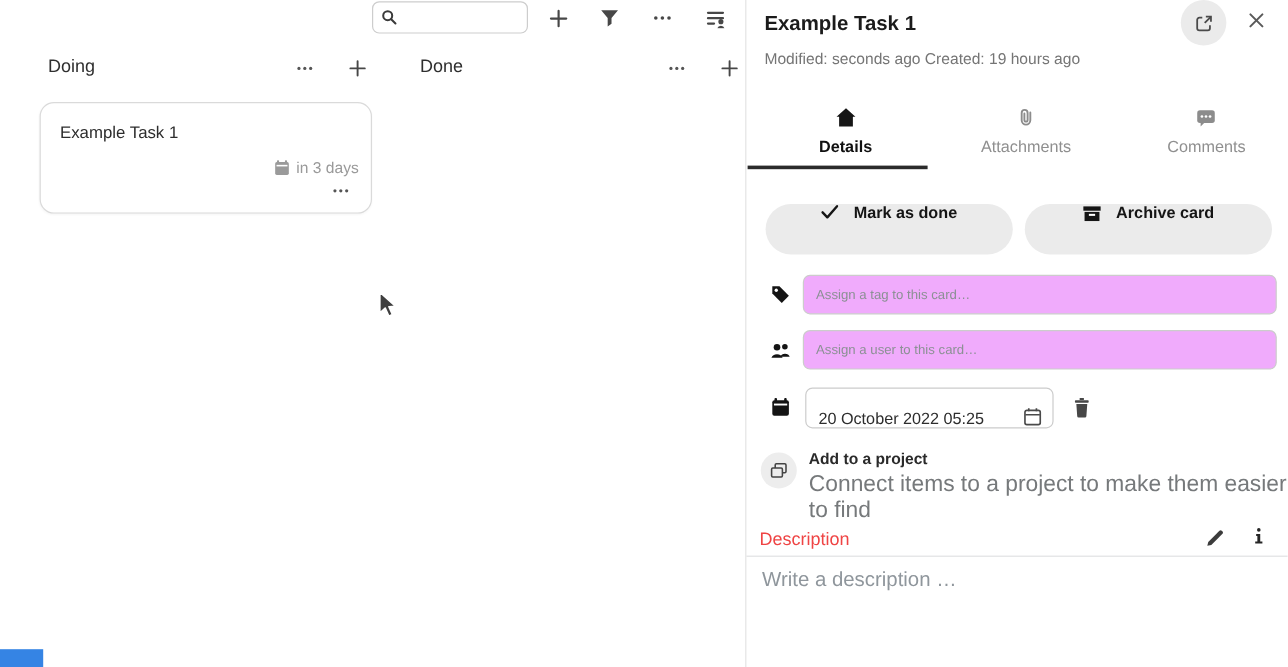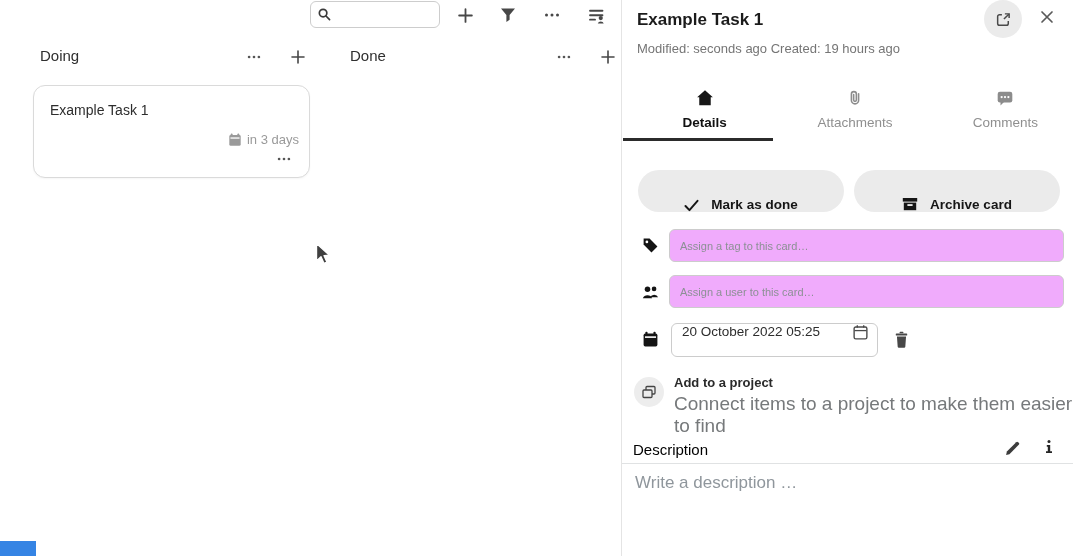--- a/index.html
+++ b/index.html
@@ -48,45 +48,45 @@
     background:transparent; display:flex; align-items:center; justify-content:center; cursor:pointer; }
 
   .tabs { position:absolute; left:1px; top:83px; width:451px; height:58px; display:flex; }
   .tab { flex:1; display:flex; flex-direction:column; align-items:center; justify-content:flex-start;
     padding-top:6px; gap:8px; cursor:pointer; border-bottom:3px solid transparent;padding-left:13px; }
   .tab .tab-label { font-size:13.5px; color:#8f8f8f; }
   .tab.active { border-bottom-color:#2b2b2b; }
   .tab.active .tab-label { color:#111; font-weight:700; }
 
   .pill-btn { position:absolute; top:170px; height:42px; border:none; border-radius:21px;
-    background:#ebebeb; display:flex; align-items:flex-end; justify-content:center; gap:12px;
+    background:#ebebeb; display:flex; align-items:flex-start; justify-content:center; gap:12px;
     font-size:13.5px; font-weight:700; color:#151515; cursor:pointer;
     font-family:"Liberation Sans", sans-serif; }
   .btn-done { left:16px; width:206px; } .btn-archive { left:232px; width:206px; }
 
   .row-icon { position:absolute; left:20px; width:17px; height:17px; color:#141414; }
   .field { position:absolute; left:47px; width:395px; height:33px; border:1px solid #ccc;
     border-radius:6px; background:#f0abfc; font-size:11px; color:#2d2d2d; padding:0 10px;
     font-family:"Liberation Sans", sans-serif; outline:none; }
   .field::placeholder { color:#8b9094; opacity:1; }
 
   .date-field { position:absolute; left:49px; top:323px; width:207px; height:34px;
     border:1px solid #ccc; border-radius:6px; background:#fff; display:flex;
-    align-items:flex-start; padding:0 8px 0 10px; gap:6px; }
+    align-items:flex-end; padding:0 8px 0 10px; gap:6px; }
   .date-text { flex:1; font-size:13.5px; color:#2d2d2d; }
   .icon-btn { border:none; background:transparent; cursor:pointer; display:flex;
     align-items:center; justify-content:center; color:#474747; }
   .trash-btn { position:absolute; left:269px; top:330px; width:20px; height:20px; }
 
   .proj-circle { position:absolute; left:12px; top:377px; width:30px; height:30px;
     border-radius:50%; background:#ededed; display:flex; align-items:center; justify-content:center; cursor:pointer; }
   .proj-title { position:absolute; left:52px; top:375px; font-size:13px; font-weight:600; color:#2a2a2a; }
   .proj-sub { position:absolute; left:52px; top:393px; font-size:19px; color:#76797b; }
 
-  .desc-label { position:absolute; left:11px; top:441px; font-size:15px; color:#000000; }
+  .desc-label { position:absolute; left:11px; top:441px; font-size:15px; color:#ef4444; }
   .desc-edit { position:absolute; left:379px; top:437px; width:22px; height:22px; }
   .desc-info { position:absolute; left:416px; top:436px; width:22px; height:22px; color:#262626; }
   .desc-divider { position:absolute; left:0; top:463px; width:452px; height:1px; background:#e0e2e3; }
   .desc-placeholder { position:absolute; left:13px; top:473px; font-size:17px; color:#8f969c; }
 
   svg { display:block; }
 </style>
 </head>
 <body>
 

